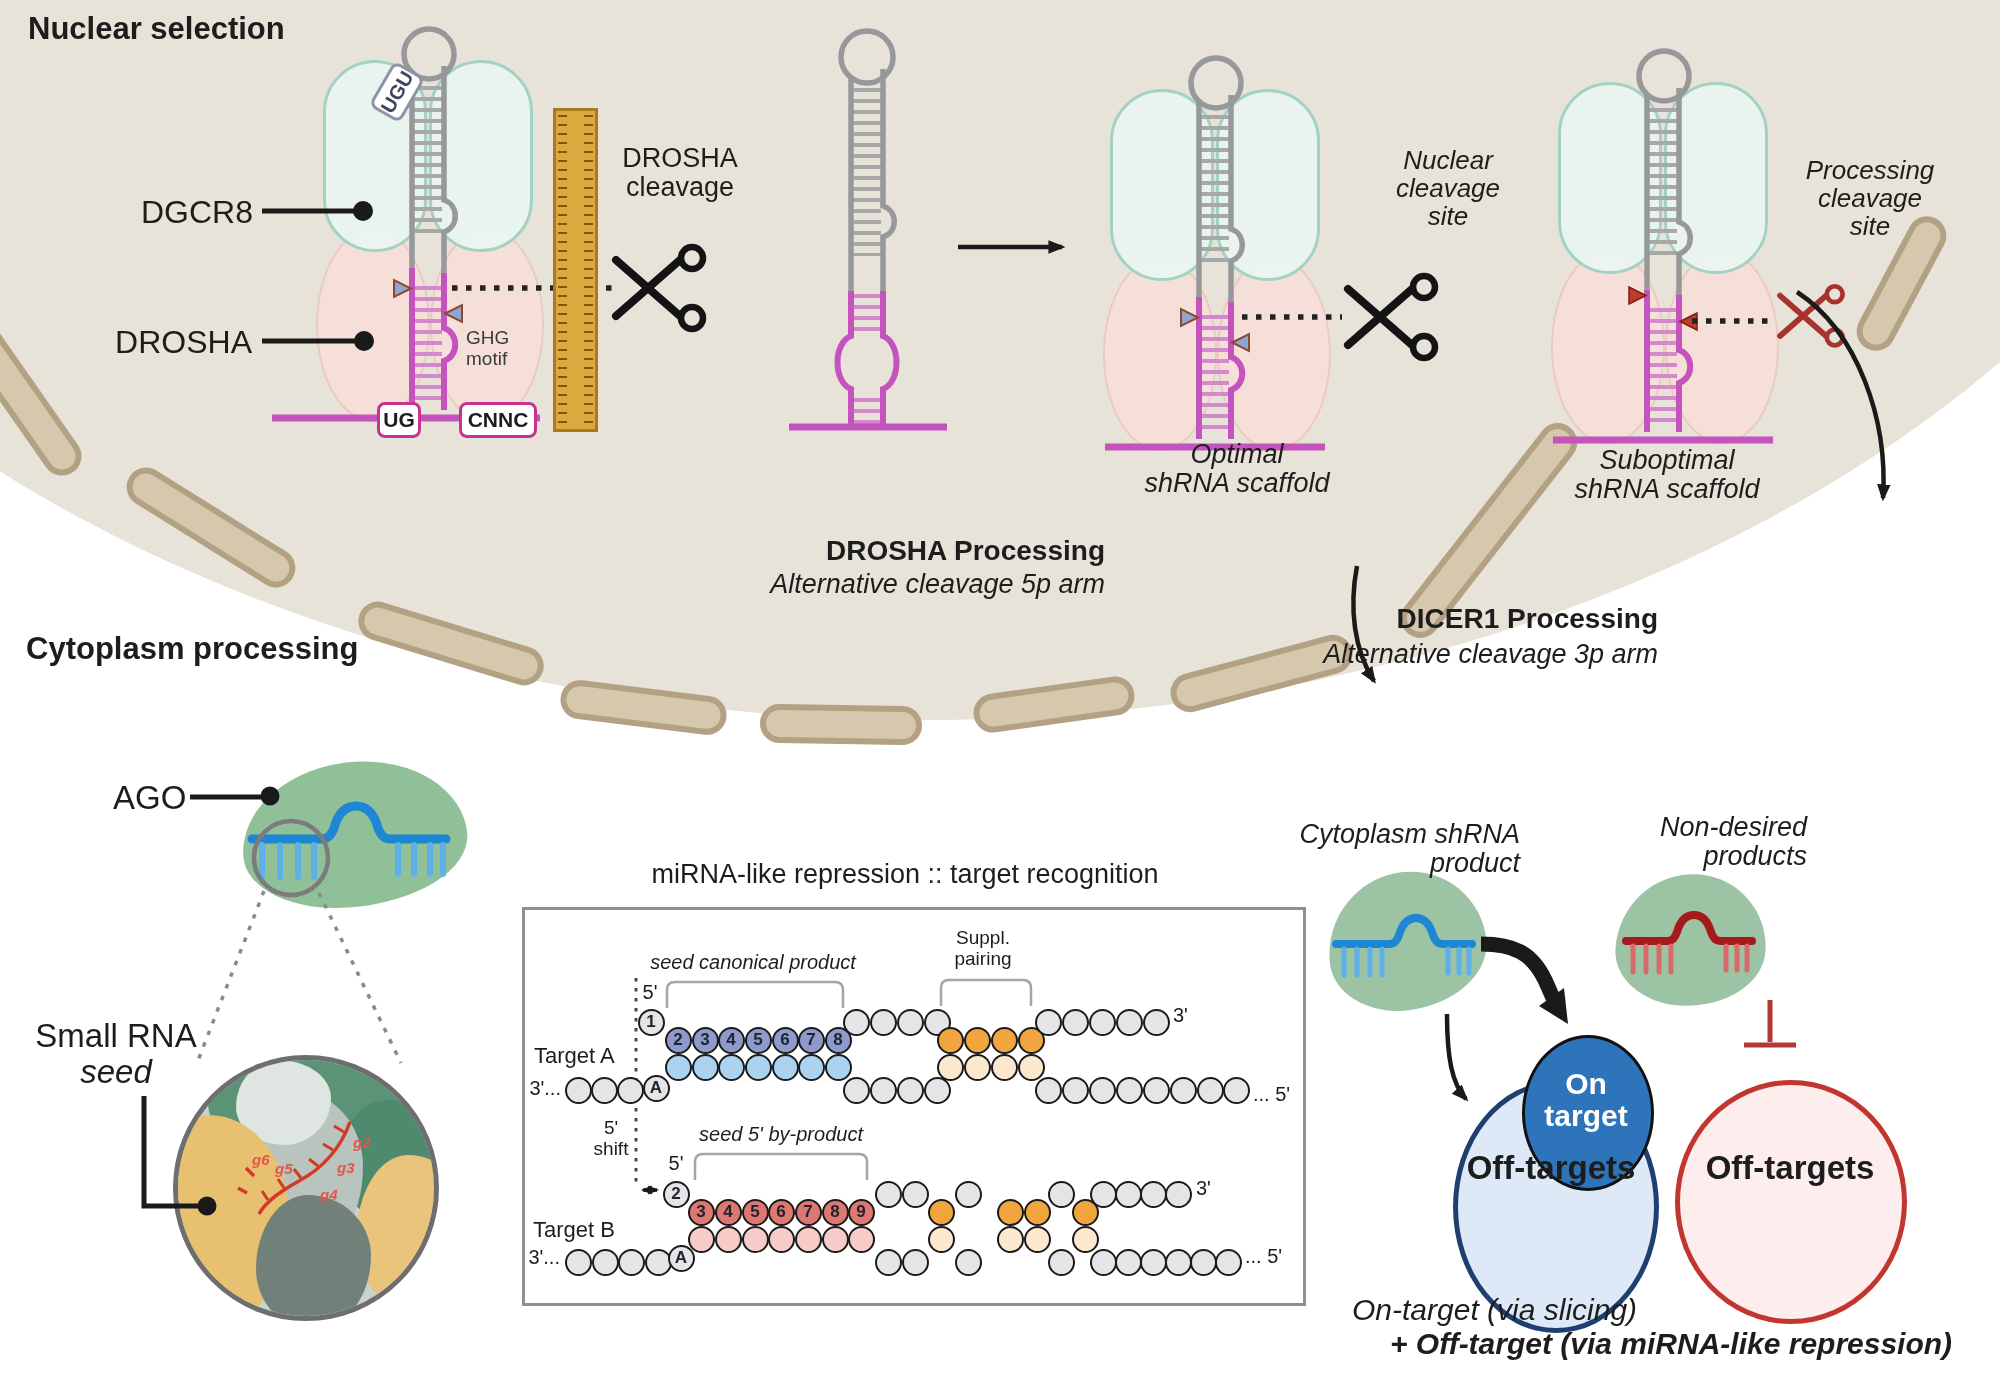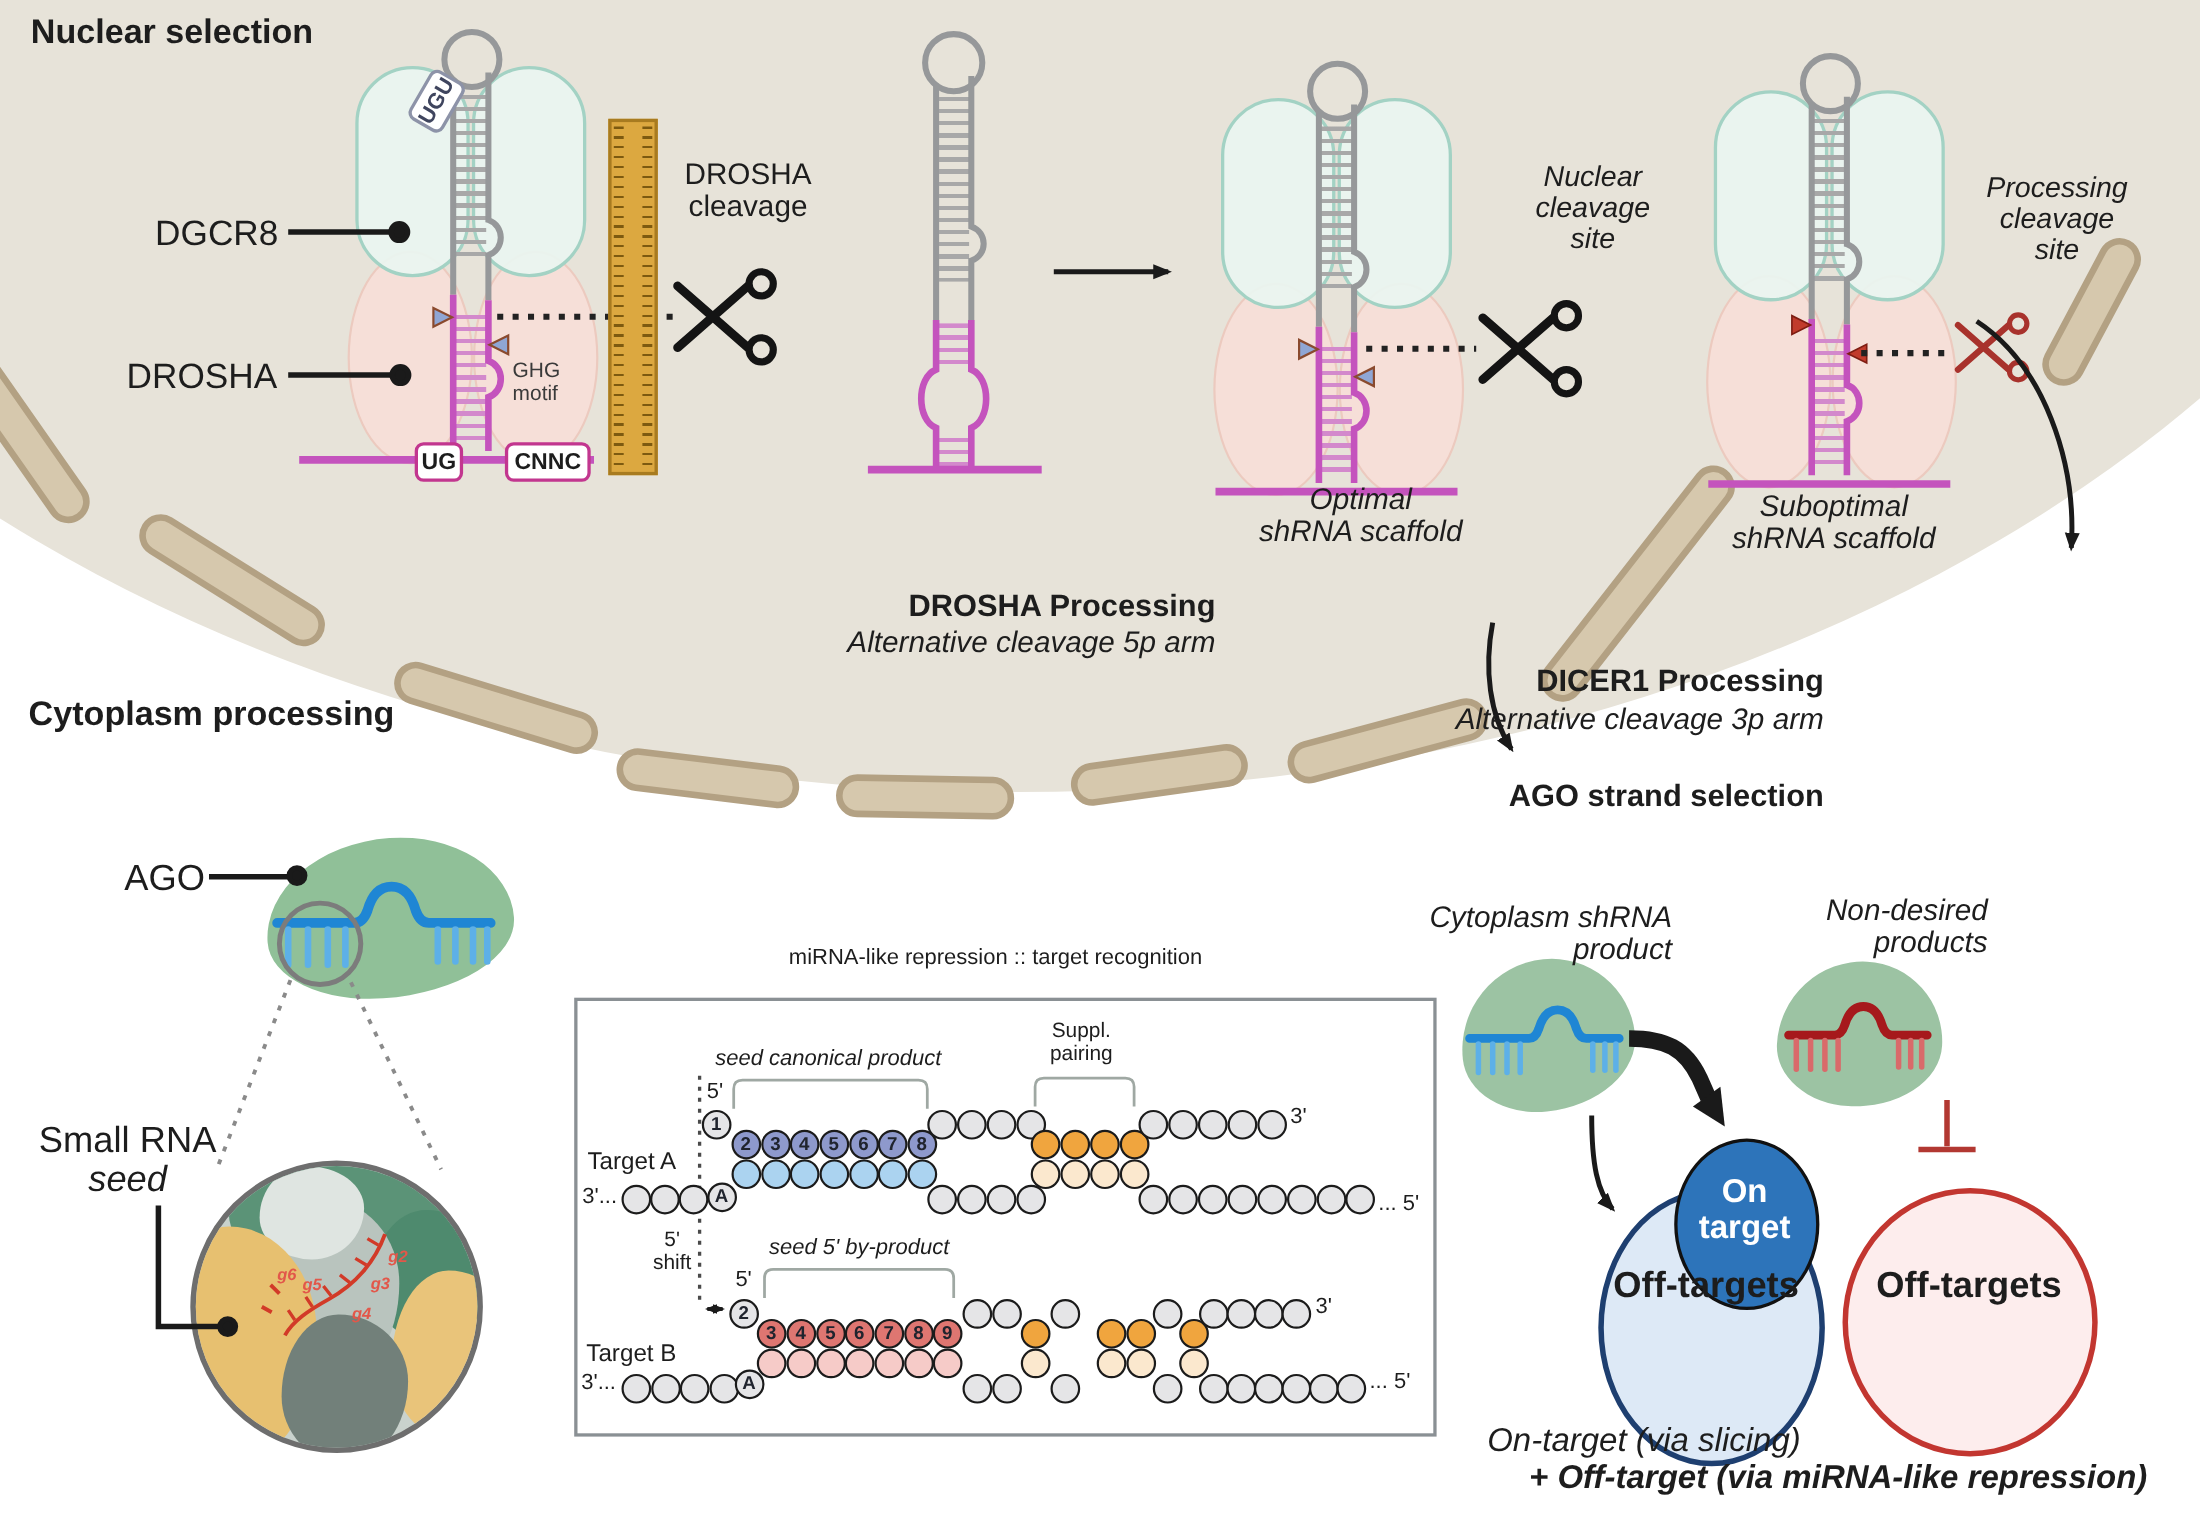--- a/index.html
+++ b/index.html
@@ -320,30 +320,29 @@
 
 <div class="t tr" style="left:1105px;top:536px;text-align:right;">
   <div class="bold" style="font-size:28px;">DROSHA Processing</div>
   <div class="it" style="font-size:27px;margin-top:4px;">Alternative cleavage 5p arm</div>
 </div>
 <div class="t tr" style="left:1658px;top:604px;text-align:right;">
   <div class="bold" style="font-size:28px;">DICER1 Processing</div>
   <div class="it" style="font-size:27px;margin-top:6px;">Alternative cleavage 3p arm</div>
 </div>
 <div class="t tr" style="left:1658px;top:709px;text-align:right;">
-  <div class="bold" style="font-size:28px;">AGO strand selection</div>
 </div>
 
 <div class="t" style="left:113px;top:780px;font-size:33px;">AGO</div>
 <div class="t tc" style="left:116px;top:1018px;font-size:33px;text-align:center;">
   <div>Small RNA</div>
   <div class="it">seed</div>
 </div>
 
-<div class="t tc" style="left:905px;top:860px;font-size:20px;">miRNA-like repression :: target recognition</div>
+<div class="t tc" style="left:905px;top:860px;font-size:27px;">miRNA-like repression :: target recognition</div>
 <div class="t tc it" style="left:753px;top:952px;font-size:20px;">seed canonical product</div>
 <div class="t tc" style="left:983px;top:928px;font-size:19px;text-align:center;">
   <div>Suppl.</div>
   <div>pairing</div>
 </div>
 <div class="t tc" style="left:650px;top:982px;font-size:20px;">5'</div>
 <div class="t" style="left:1173px;top:1005px;font-size:20px;">3'</div>
 <div class="t" style="left:534px;top:1044px;font-size:22px;">Target A</div>
 <div class="t tr" style="left:561px;top:1078px;font-size:20px;">3'...</div>
 <div class="t" style="left:1253px;top:1084px;font-size:20px;">... 5'</div>

